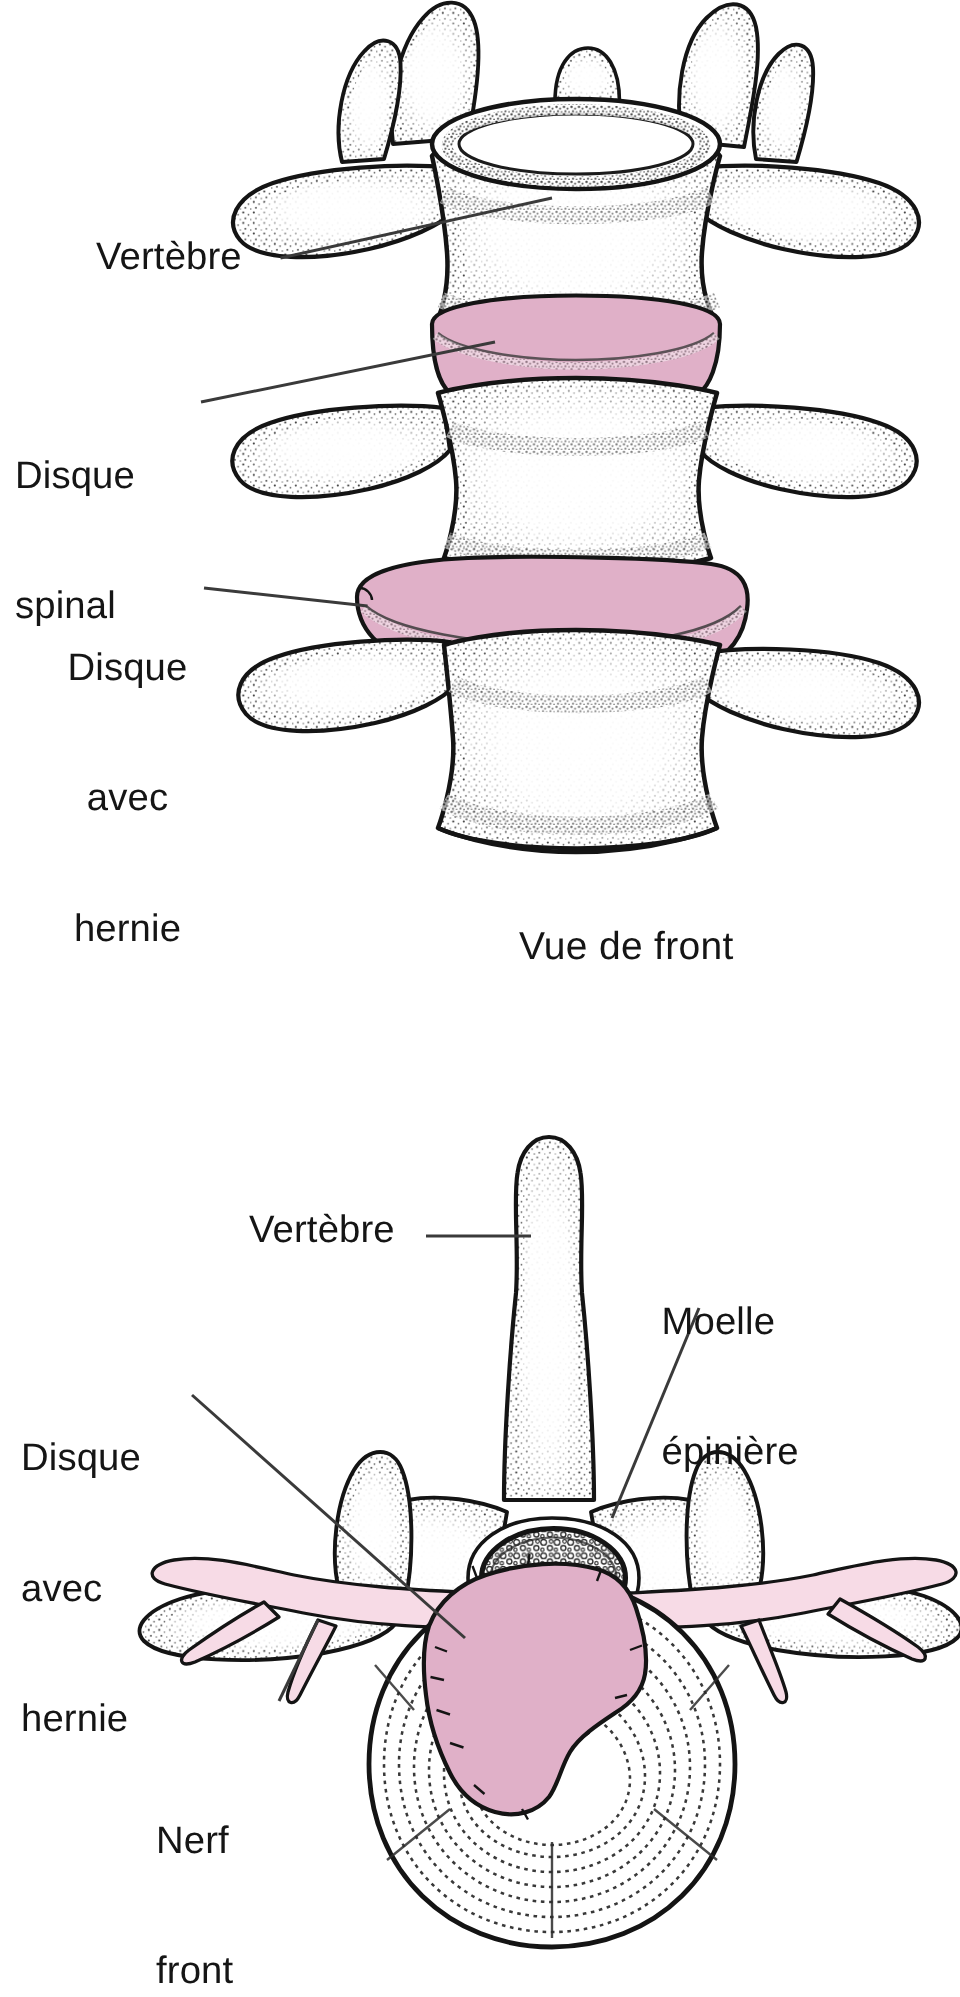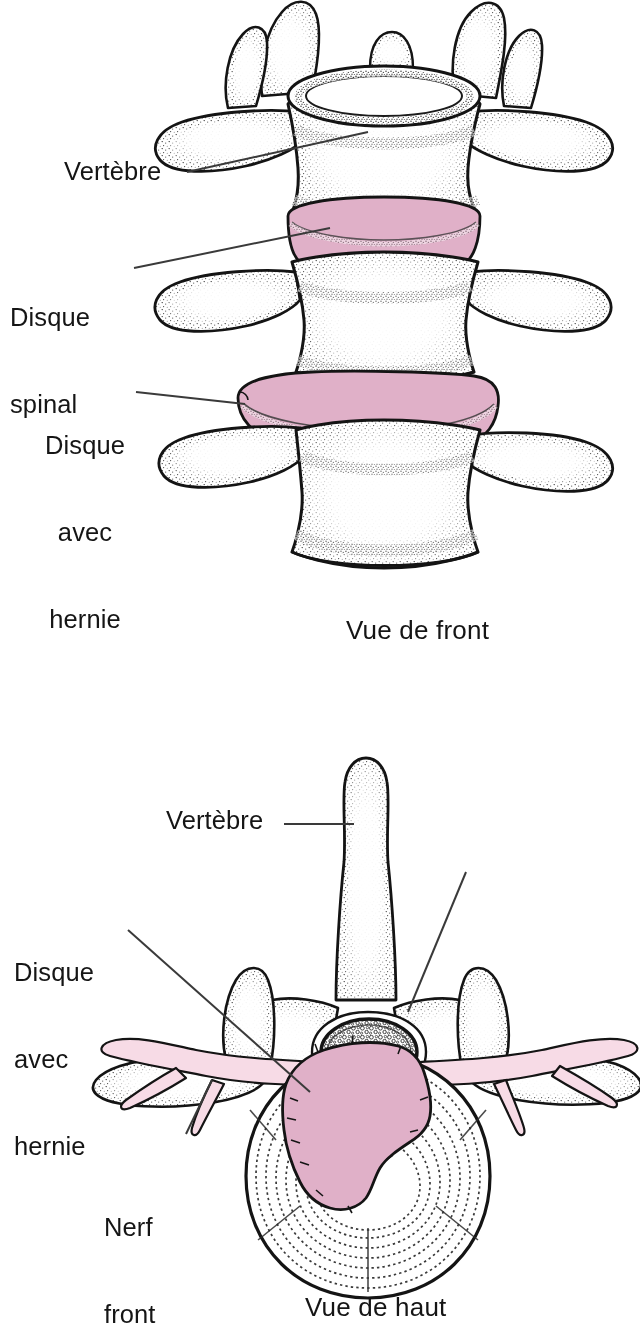--- a/index.html
+++ b/index.html
@@ -354,27 +354,30 @@
 <div class="lbl ctr" id="lbl-disque-hernie-front">
   <div>Disque</div>
   <div>avec</div>
   <div>hernie</div>
 </div>
 
 <div class="cap" id="cap-vue-front">Vue de front</div>
 
 <div class="lbl" id="lbl-vertebre-axial">Vertèbre</div>
 
+<div class="lbl" id="lbl-moelle">
+  <div>Moelle</div>
+  <div>épinière</div>
+</div>
 
 <div class="lbl" id="lbl-disque-hernie-axial">
   <div>Disque</div>
   <div>avec</div>
   <div>hernie</div>
 </div>
 
 <div class="lbl" id="lbl-nerf">
   <div>Nerf</div>
   <div>front</div>
 </div>
 
-<div class="cap" id="cap-vue-haut">Vue de haut</div>
 
 </div>
 
 </body></html>

